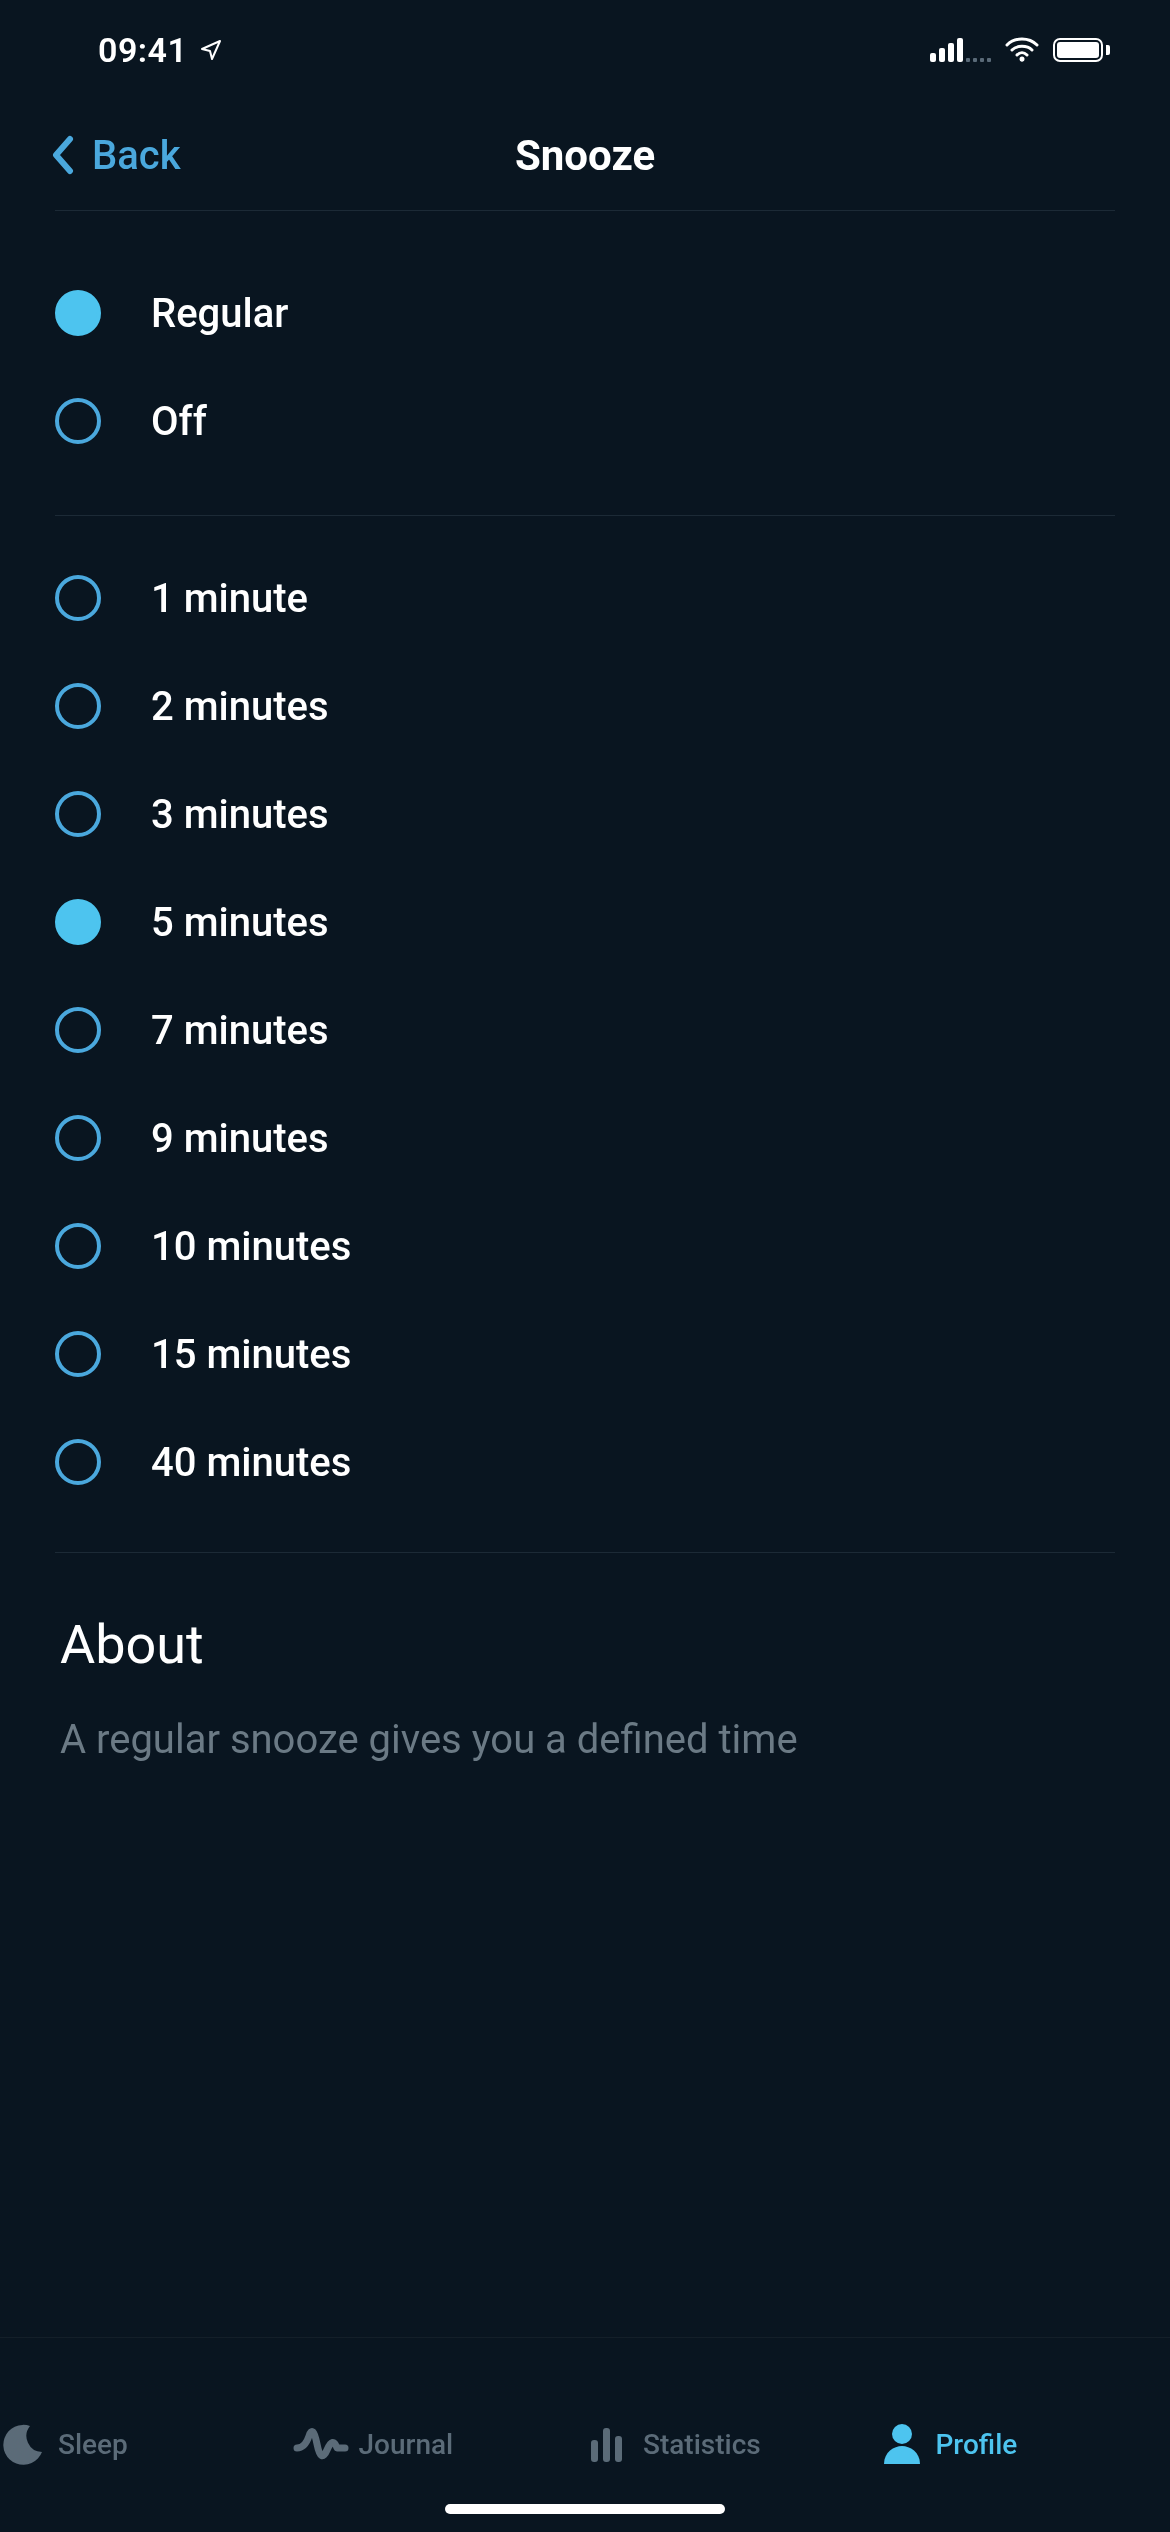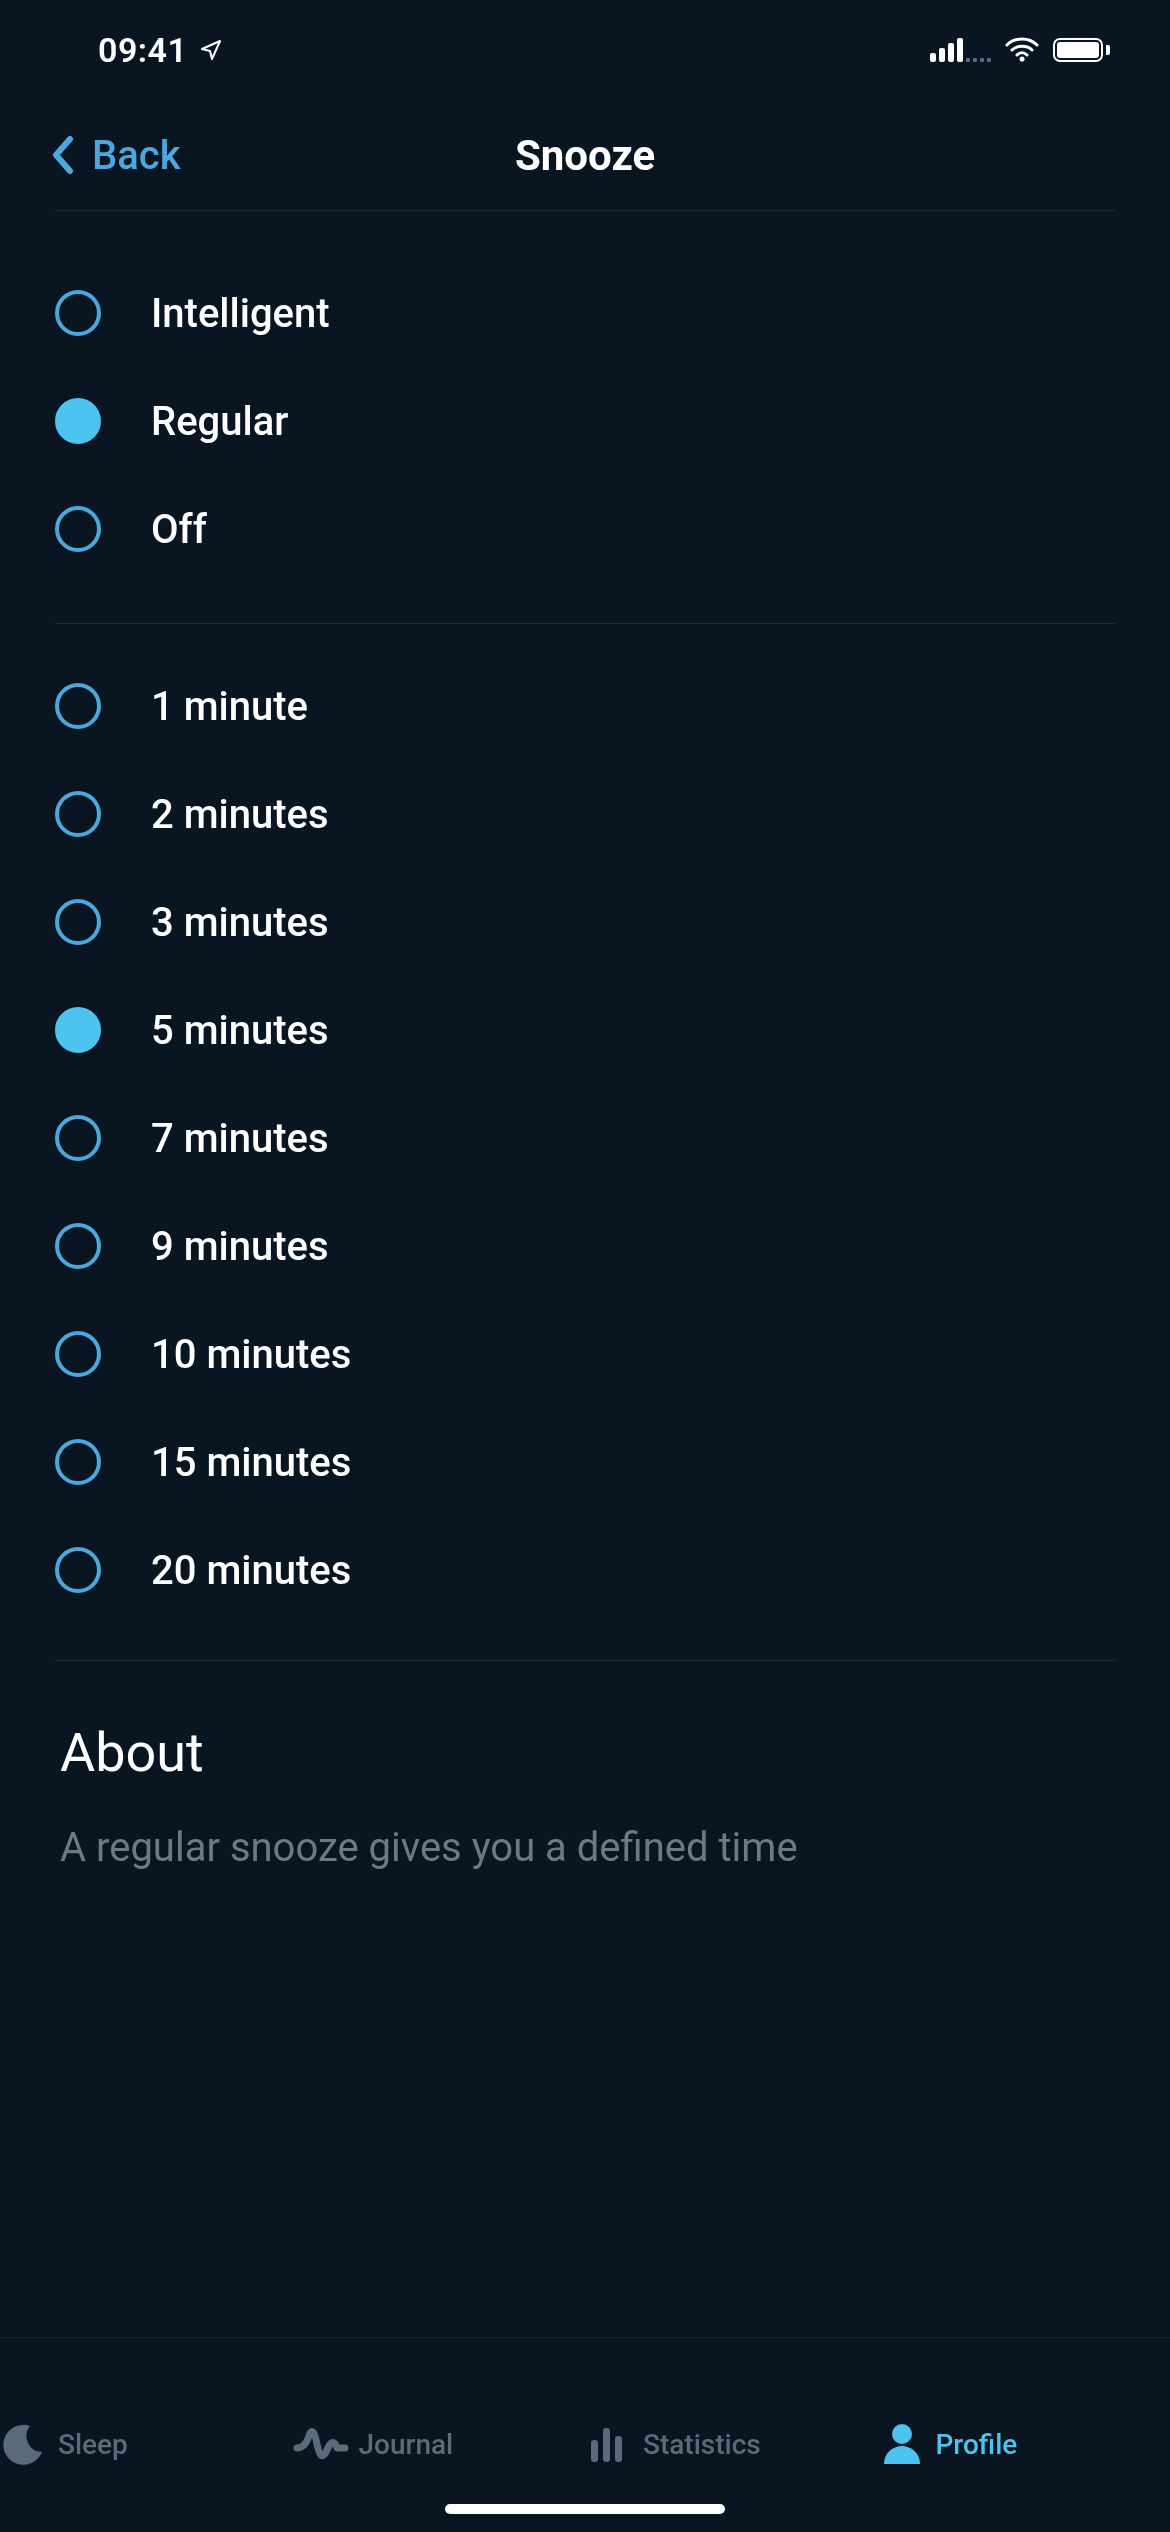--- a/index.html
+++ b/index.html
@@ -254,24 +254,20 @@
     </span>
     <span>Back</span>
   </div>
   <div class="page-title">Snooze</div>
 </div>
 
 <div class="divider"></div>
 
 <div class="section" id="mode-section">
     <div class="radio-row">
-      <div class="radio-circle"></div>
-      <div class="radio-label">Intelligent</div>
-    </div>
-    <div class="radio-row">
       <div class="radio-circle filled"></div>
       <div class="radio-label">Regular</div>
     </div>
     <div class="radio-row">
       <div class="radio-circle"></div>
       <div class="radio-label">Off</div>
     </div>
   </div>
 
 <div class="divider"></div>
@@ -304,21 +300,21 @@
     <div class="radio-row duration">
       <div class="radio-circle"></div>
       <div class="radio-label">10 minutes</div>
     </div>
     <div class="radio-row duration">
       <div class="radio-circle"></div>
       <div class="radio-label">15 minutes</div>
     </div>
     <div class="radio-row duration">
       <div class="radio-circle"></div>
-      <div class="radio-label">20 minutes</div>
+      <div class="radio-label">40 minutes</div>
     </div>
   </div>
 
 <div class="divider"></div>
 
 <div class="about-section">
   <div class="about-heading">About</div>
   <div class="about-text">A regular snooze gives you a defined time</div>
 </div>
 

